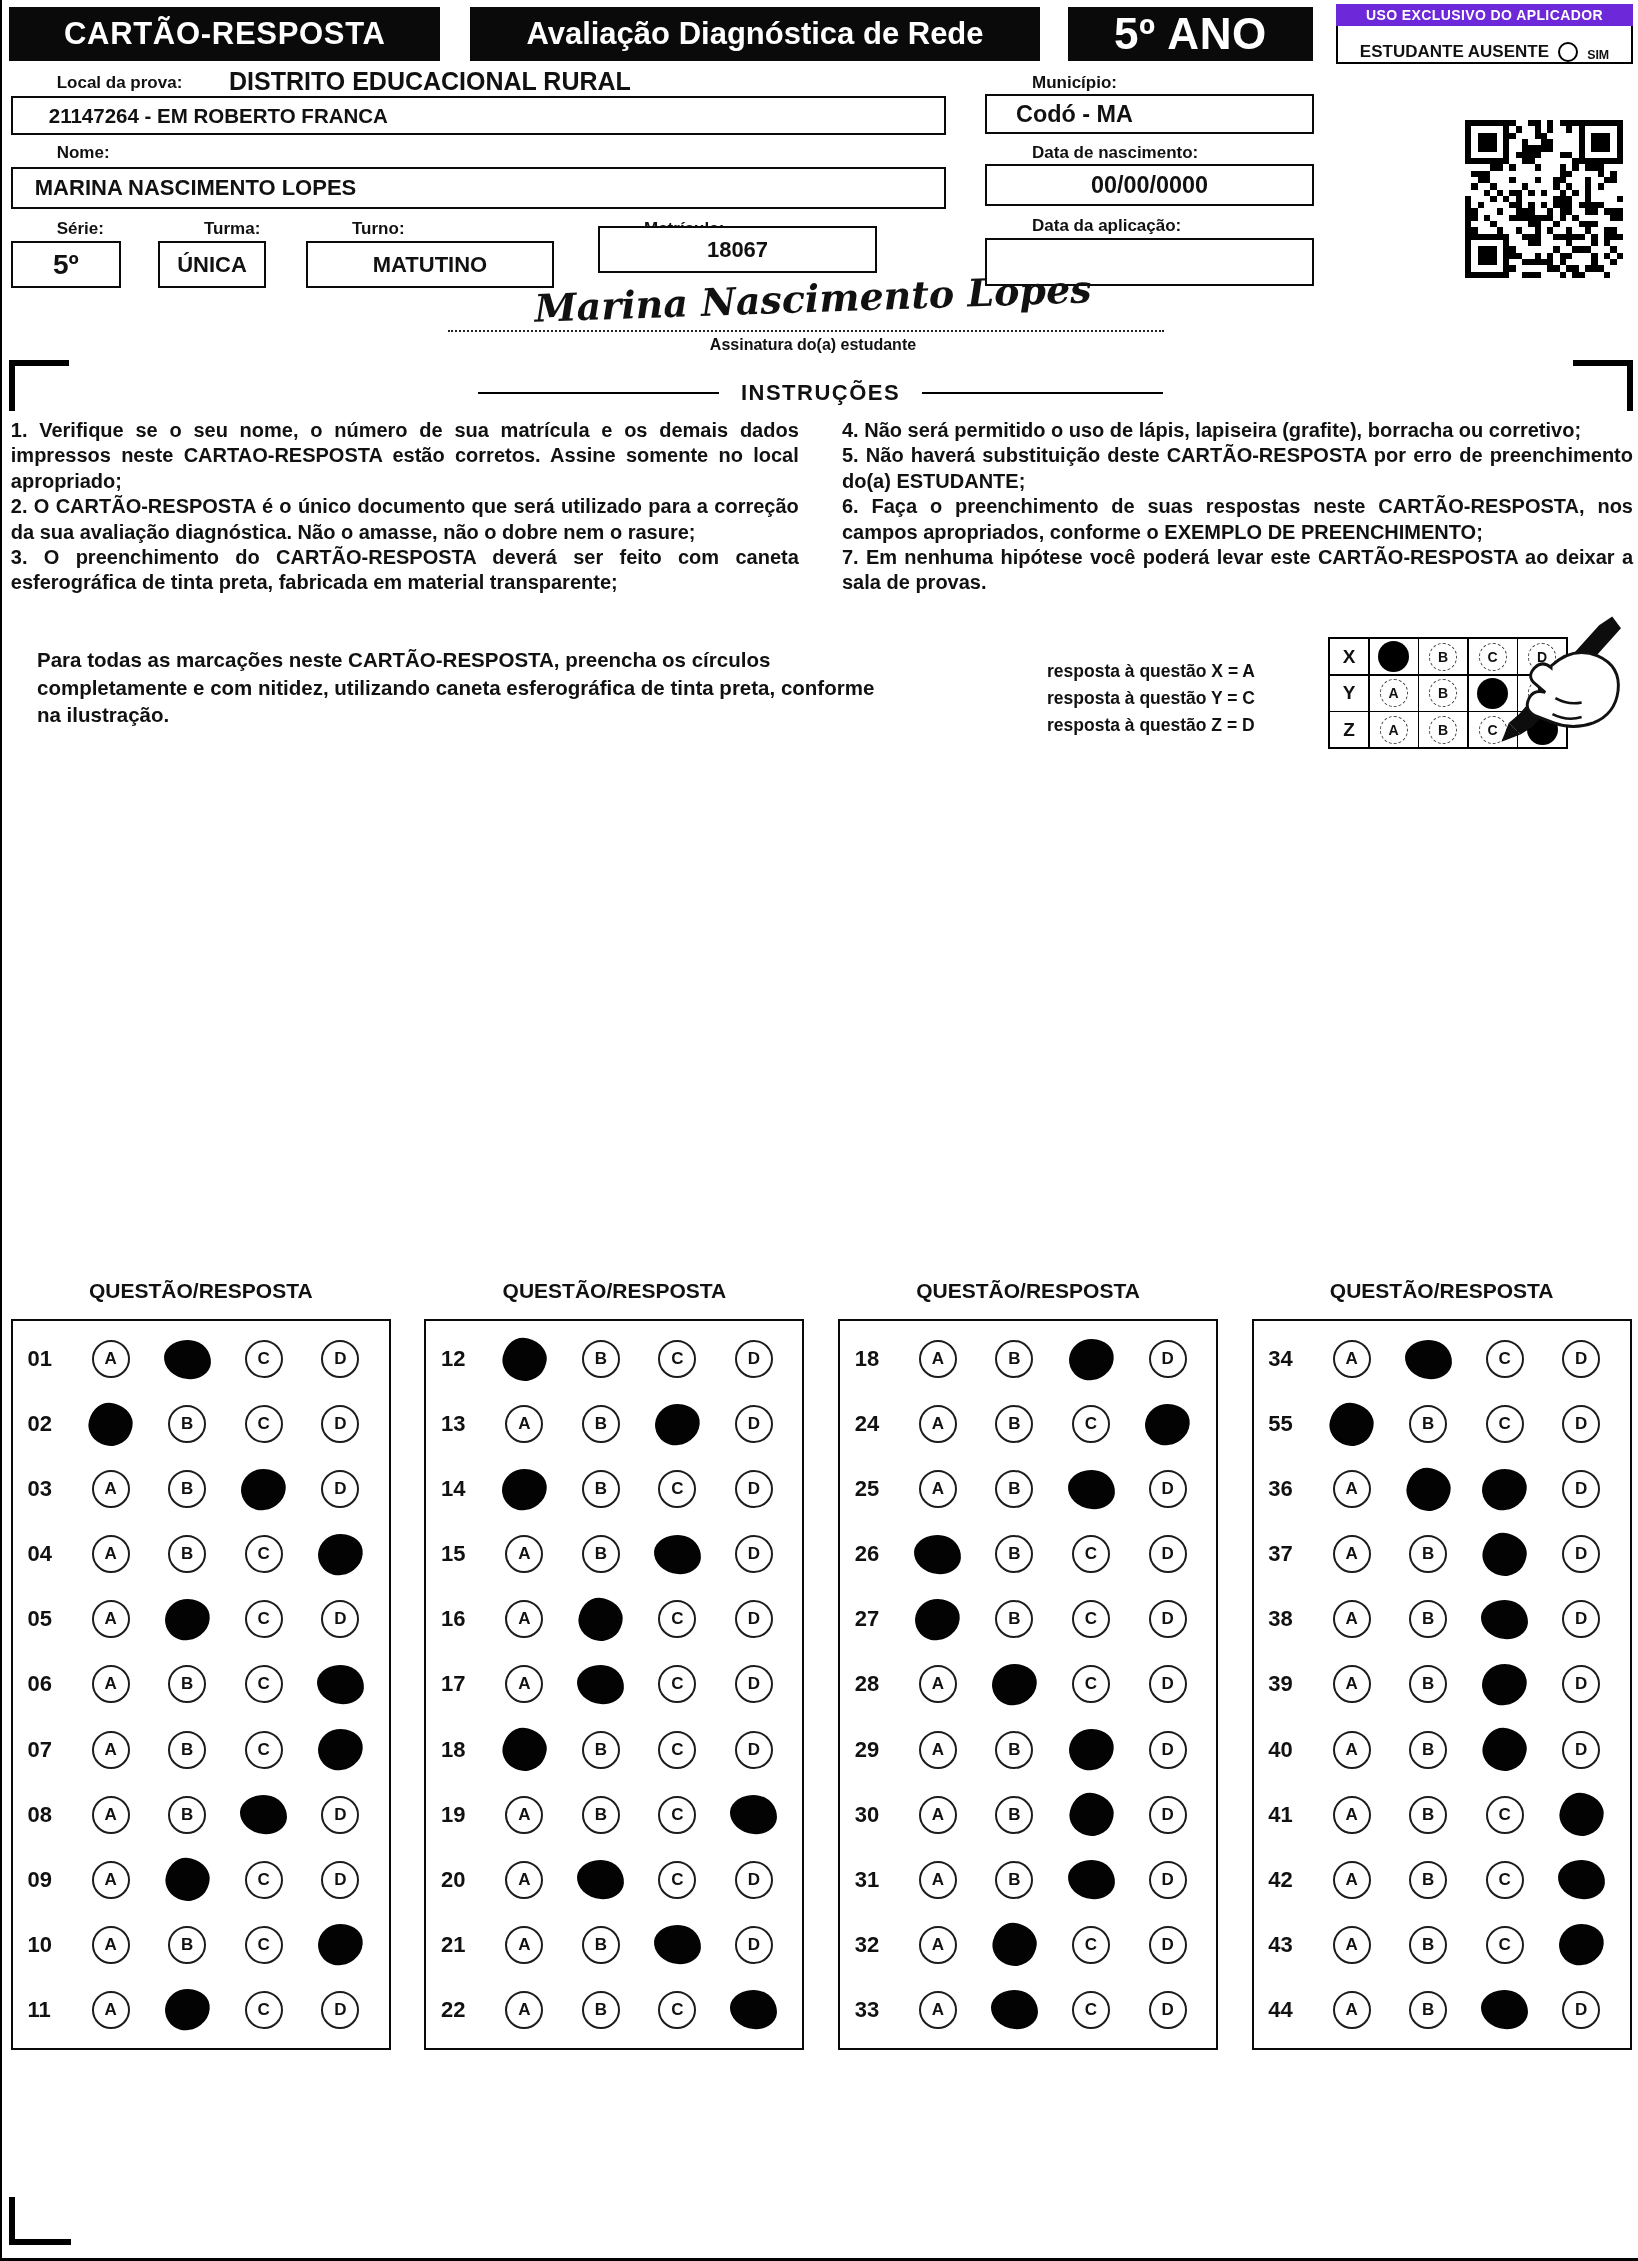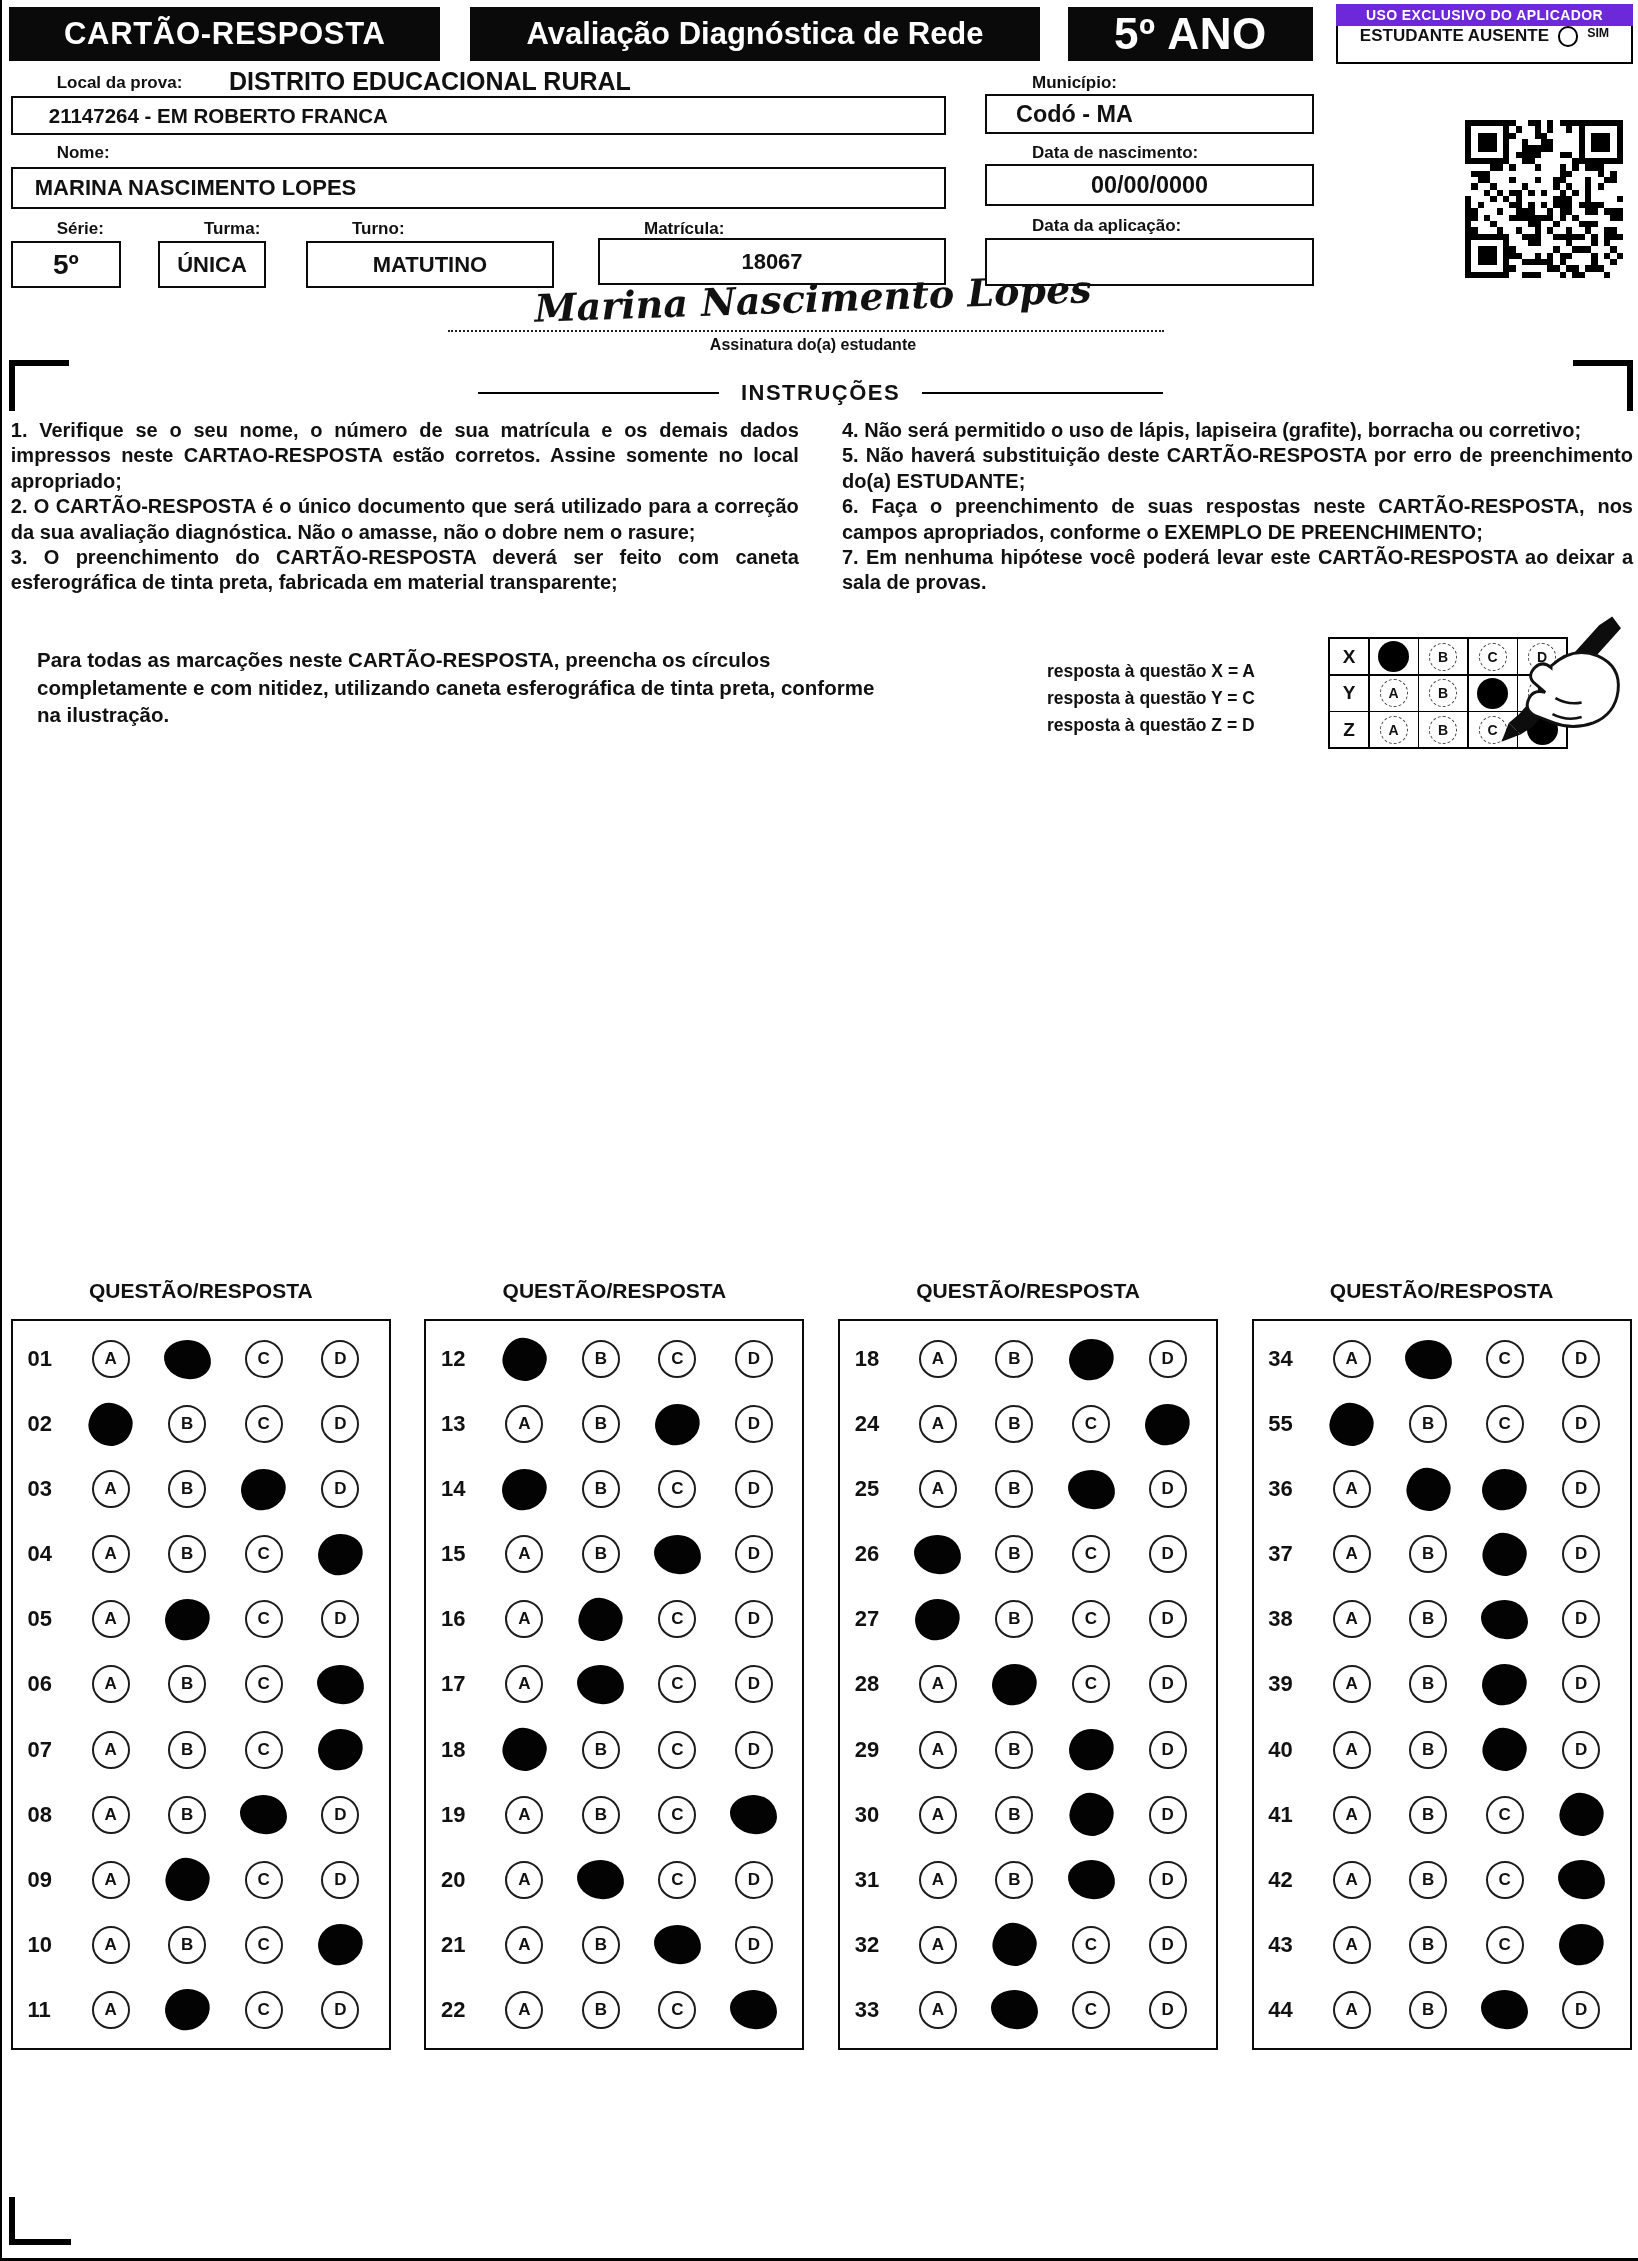--- a/index.html
+++ b/index.html
@@ -7,38 +7,38 @@
     position:relative; width:1639px; height:2261px; background:#ffffff;
     font-family:"Liberation Sans", sans-serif; color:#111; overflow:hidden;
     border-left:2.2px solid #000; border-bottom:3.7px solid #000; box-sizing:border-box;
   }
   .bar { position:absolute; background:#0a0a0a; color:#fff; display:flex; align-items:center; justify-content:center; font-weight:700; }
   .hdr-card  { left:7.3px;  top:7.3px; width:431px; height:54px; font-size:31px; letter-spacing:0.7px; }
   .hdr-exam  { left:468px; top:7.3px; width:570px; height:54px; font-size:31px; }
   .hdr-grade { left:1066px;top:7.3px; width:245px; height:54px; font-size:44px; letter-spacing:0.7px; }
   .hdr-right { position:absolute; left:1334px; top:4.4px; width:297px; }
   .hdr-right-top { background:#6d28d9; color:#fff; height:22px; display:flex; align-items:center; justify-content:center; font-size:14px; font-weight:700; letter-spacing:0.4px; }
-  .hdr-right-body { border:2.2px solid #000; border-top:none; height:38px; display:flex; align-items:flex-start; justify-content:center; gap:8.8px; background:#fff; box-sizing:border-box; }
+  .hdr-right-body { border:2.2px solid #000; border-top:none; height:38px; display:flex; align-items:flex-end; justify-content:center; gap:8.8px; background:#fff; box-sizing:border-box; }
   .hdr-right-body .absent-label { font-size:17px; font-weight:700; }
   .circle-sm { width:20.5px; height:20.5px; border:2.2px solid #000; border-radius:50%; display:inline-block; box-sizing:border-box; }
   .sim { font-size:12.4px; font-weight:700; }
 
   .lbl { position:absolute; font-size:17px; font-weight:700; white-space:nowrap;padding-left:43px; }
   .bigval { position:absolute; font-weight:700; white-space:nowrap; }
   .fbox { position:absolute; border:2.2px solid #0a0a0a; background:#fff; box-sizing:border-box; display:flex; align-items:center; font-weight:700; }
 
   .local-value { left:227px; top:67px; font-size:25px; }
   .school-box    { left:8.8px;   top:96px; width:935px; height:39px; font-size:20.5px; padding-left:36px; }
   .municipio-box { left:983px; top:94px; width:329px;  height:40px; font-size:23.4px; padding-left:29px; }
   .nome-box      { left:8.8px;   top:167px; width:935px; height:42px; font-size:22px; padding-left:22px; }
   .nasc-box      { left:983px; top:164px; width:329px;  height:42px; font-size:23.4px; justify-content:center; }
   .serie-box     { left:8.8px;   top:241px; width:110px;  height:47px; font-size:28px; justify-content:center; }
   .turma-box     { left:156px;  top:241px; width:108px;  height:47px; font-size:22px; justify-content:center; }
   .turno-box     { left:304px;  top:241px; width:248px;  height:47px; font-size:22px; justify-content:center; }
-  .matricula-box { left:596px;  top:238px; width:348px;  height:47px; font-size:22px; justify-content:center; }
+  .matricula-box { left:596px;  top:226px; width:279px;  height:47px; font-size:22px; justify-content:center; }
   .aplic-box     { left:983px; top:238px; width:329px;  height:48px; font-size:22px; }
 
   .qr { position:absolute; left:1463px; top:120px; width:158px; height:158px; }
 
   .sig-dots { position:absolute; left:446px; top:292px; width:716px; height:38px; border-bottom:2.2px dotted #222; }
   .sig-text { position:absolute; left:409px; top:276px; width:804px; text-align:center;
     font-family:"DejaVu Serif", serif; font-style:italic; font-weight:700; font-size:38px; transform:rotate(-2deg); white-space:nowrap; }
   .sig-caption { position:absolute; left:409px; top:336px; width:804px; text-align:center; font-size:16px; font-weight:700; }
 
   .bracket-tl { position:absolute; left:7.3px;  top:360px; width:54px; height:45px; border-top:6.6px solid #000; border-left:6.6px solid #000; }

